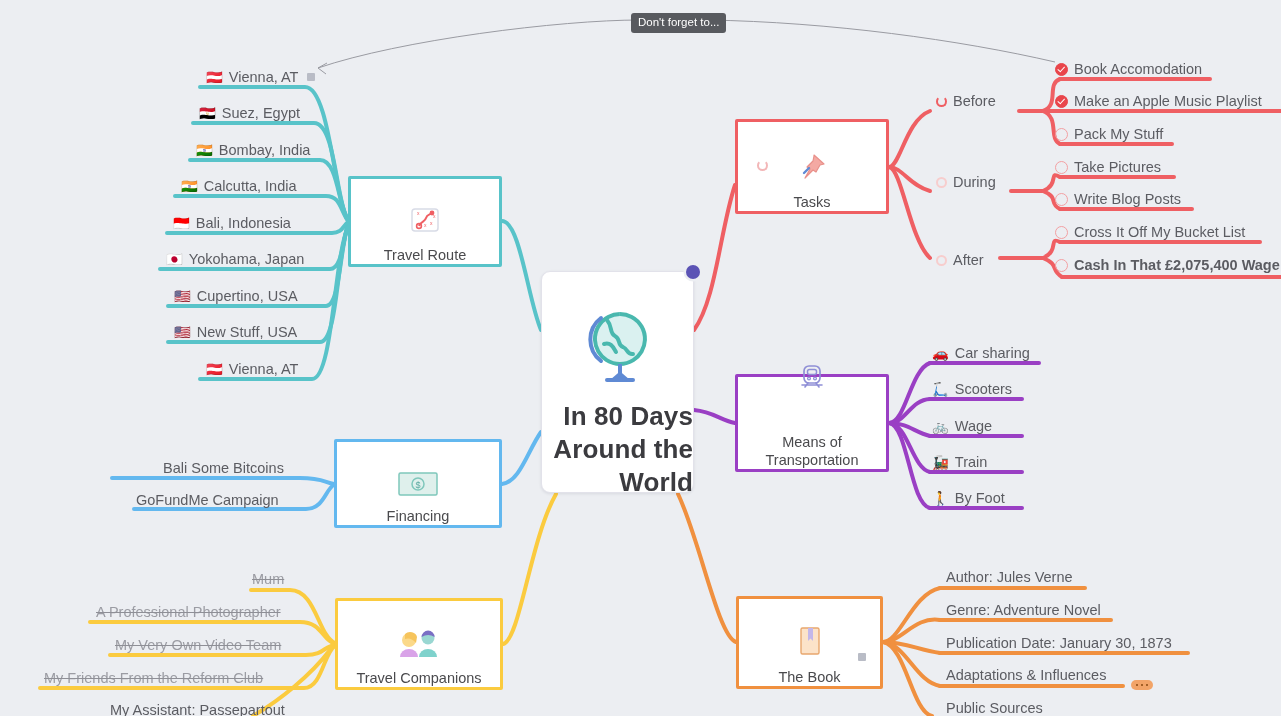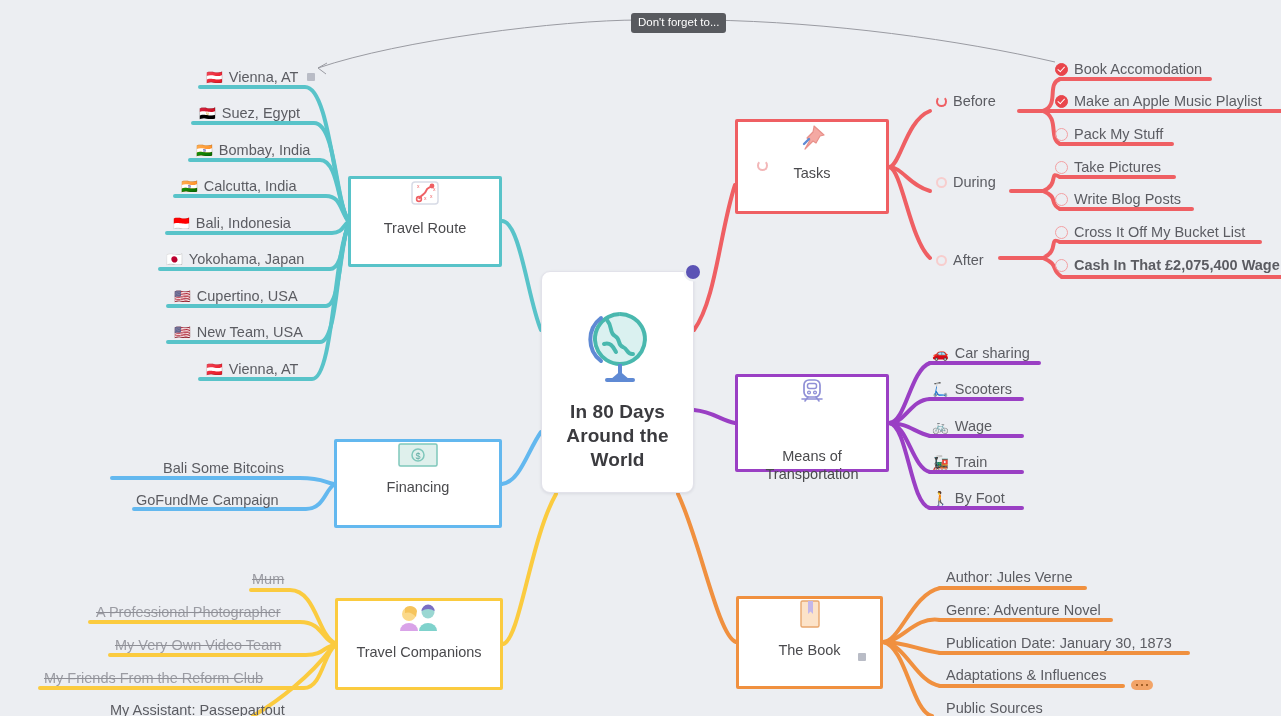--- a/index.html
+++ b/index.html
@@ -21,21 +21,21 @@
   }
 
   
   .node {
     position: absolute;
     background: #ffffff;
     box-sizing: border-box;
     display: flex;
     flex-direction: column;
     align-items: center;
-    justify-content: flex-start;
+    justify-content: flex-end;
     border-radius: 2px;
   }
   .node .nico {
     line-height: 1;
     margin-bottom: 7px;
   }
   .node .nlabel {
     color: #4a4a4d;
     font-size: 14.5px;
     text-align: center;
@@ -46,22 +46,22 @@
   #central {
     left: 541px; top: 271px;
     width: 153px; height: 222px;
     border: 1px solid #e2e2ea;
     border-radius: 9px;
     box-shadow: 0 1px 3px rgba(40,40,70,.10);
     justify-content: flex-start;
     padding-top: 34px;
   }
   #central .nlabel {
-    font-size: 19px; font-weight: bold; color: #3b3b3f;
-    line-height: 1.26; letter-spacing: .1px;
+    font-size: 26px; font-weight: bold; color: #3b3b3f;
+    line-height: 1.26; letter-spacing: .1px; text-align: right;
   }
   #central-dot {
     position: absolute; right: -7px; top: -7px;
     width: 14px; height: 14px; border-radius: 50%;
     background: #5b53b5;
     box-shadow: 0 0 0 2.5px #eceef2;
   }
 
   .branch-node { border-width: 3px; border-style: solid; }
 
@@ -370,21 +370,21 @@
   <div class="leaf" style="left:166px;top:252px;">
     <span class="emj">🇯🇵</span>
     <span class="txt">Yokohama, Japan</span>
   </div>
   <div class="leaf" style="left:174px;top:289px;">
     <span class="emj">🇺🇸</span>
     <span class="txt">Cupertino, USA</span>
   </div>
   <div class="leaf" style="left:174px;top:325px;">
     <span class="emj">🇺🇸</span>
-    <span class="txt">New Team, USA</span>
+    <span class="txt">New Stuff, USA</span>
   </div>
   <div class="leaf" style="left:206px;top:362px;">
     <span class="emj">🇦🇹</span>
     <span class="txt">Vienna, AT</span>
   </div>
 
   <div class="leaf" style="left:936px;top:94px;">
     <span class="ring" style="border:2px solid #ef5f63;border-top-color:transparent;"></span>
     <span class="txt">Before</span>
   </div>

